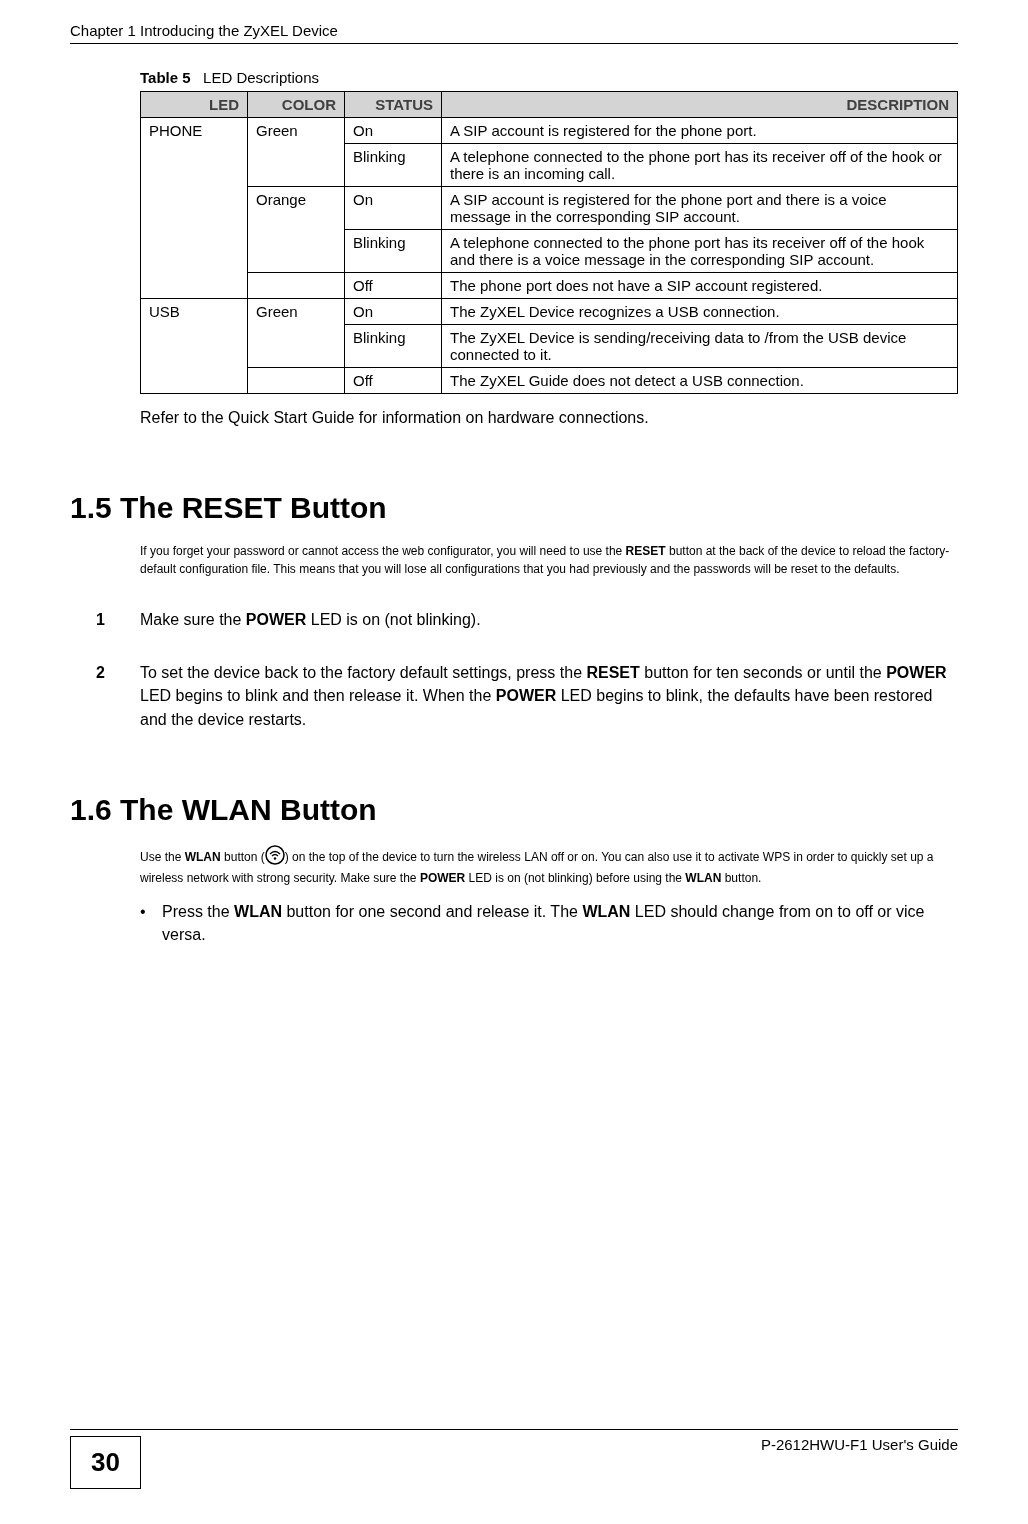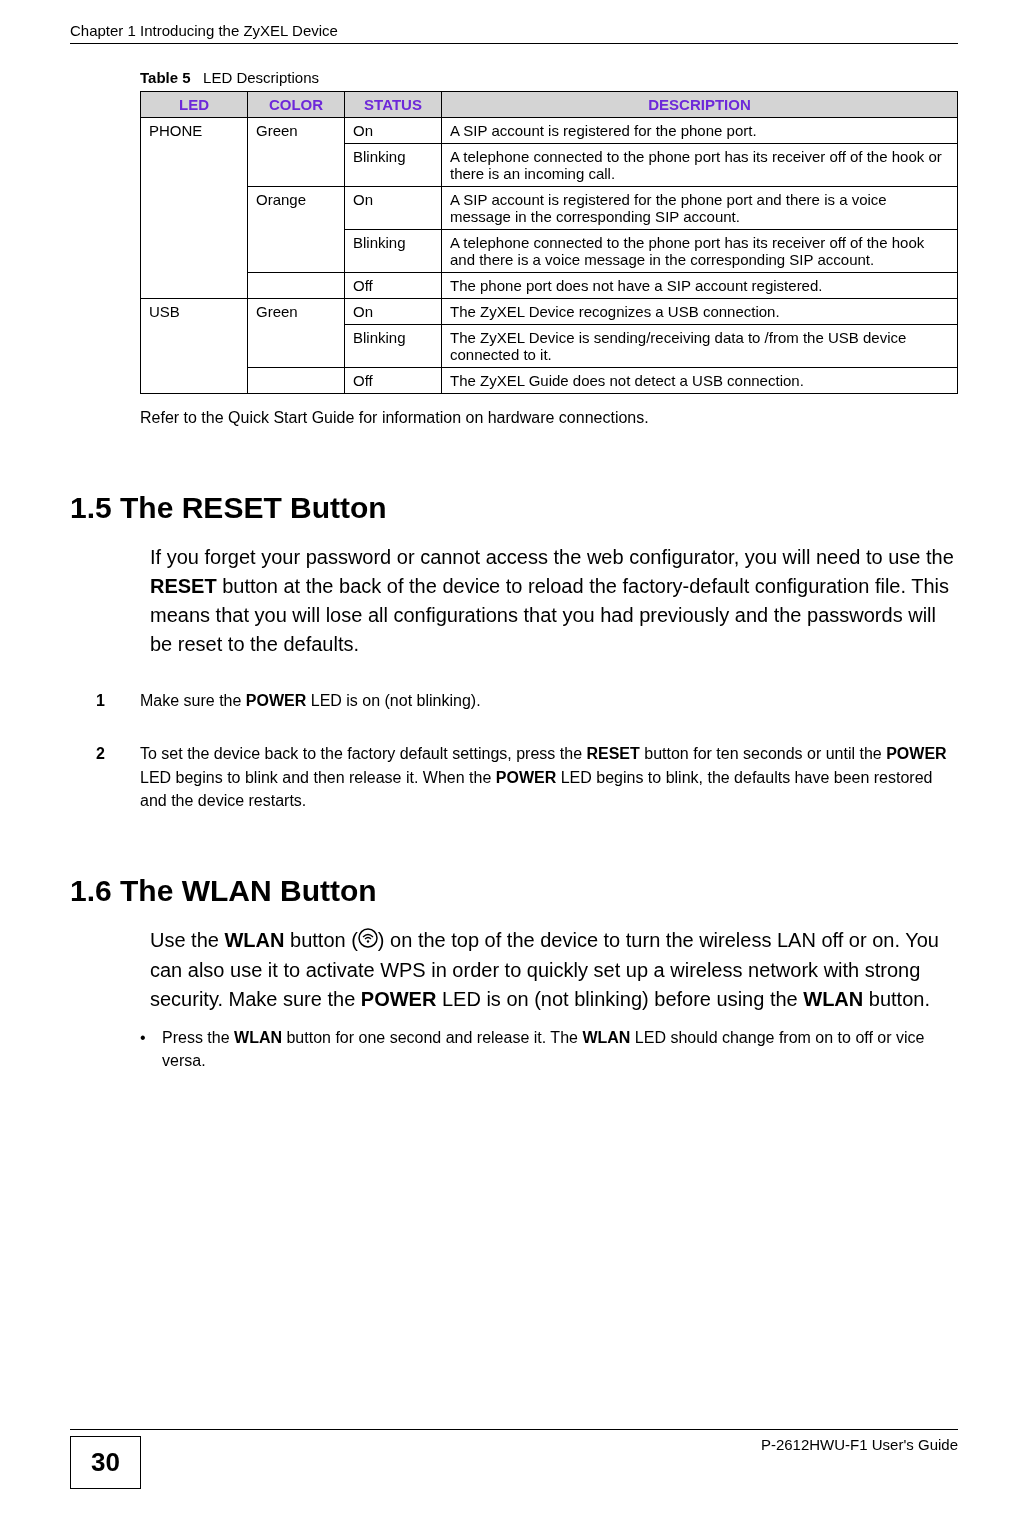--- a/index.html
+++ b/index.html
@@ -37,23 +37,23 @@
   .table-caption .bold {
     font-weight: bold;
   }
   table.led {
     border-collapse: collapse;
     width: 100%;
     font-size: 15px;
   }
   table.led th {
     background: #d4d4d4;
-    color: #6d28d9;
-    font-weight: bold;
-    text-align: center;
+    color: #404040;
+    font-weight: bold;
+    text-align: right;
     border: 1.5px solid #000;
     padding: 4px 8px;
   }
   table.led td {
     border: 1px solid #000;
     padding: 4px 8px;
     vertical-align: top;
   }
   .col-led { width: 90px; }
   .col-color { width: 80px; }
@@ -65,23 +65,22 @@
   }
   h2.section {
     font-family: Arial, Helvetica, sans-serif;
     font-weight: bold;
     font-size: 30px;
     margin-top: 62px;
     margin-bottom: 18px;
     margin-left: -70px;
   }
   .intro {
-    font-size: 20px;
-    line-height: 1.45;
-    margin-left: 10px;
+    font-size: 12px;
+    line-height: 1.45;
   }
   .step-wrap {
     margin-top: 30px;
     font-size: 16px;
     line-height: 1.45;
   }
   .step-wrap .row {
     display: flex;
   }
   .step-wrap .row .num {

